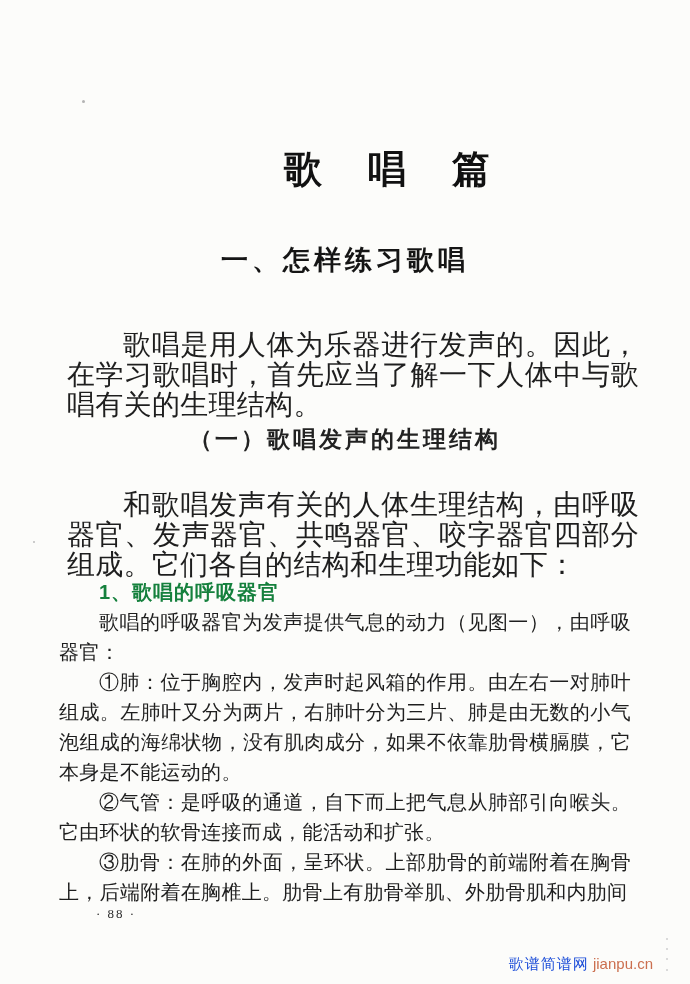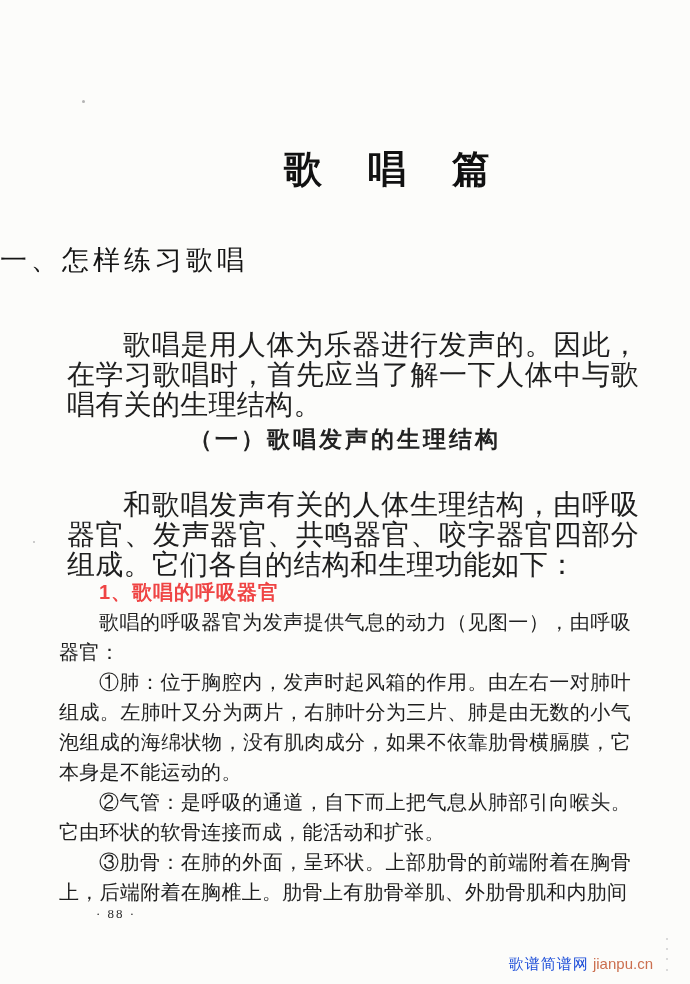--- a/index.html
+++ b/index.html
@@ -23,23 +23,23 @@
     font-weight: 900;
     font-size: 38px;
     line-height: 42px;
     letter-spacing: 4px;
     color: #111;
     padding-left: 44px;
   }
   .section-heading {
     position: absolute;
     top: 244px; left: 0; width: 690px;
-    text-align: left;
+    text-align: center;
     font-family: "Liberation Sans", "DejaVu Sans", sans-serif;
-    font-weight: 400;
+    font-weight: 700;
     font-size: 27px;
     line-height: 32px;
     letter-spacing: 4px;
     color: #151515;
   }
   .subsection-heading {
     position: absolute;
     top: 426px; left: 0; width: 690px;
     text-align: center;
     font-family: "Liberation Serif", "DejaVu Serif", serif;
@@ -79,21 +79,21 @@
     text-indent: 2em;
   }
   .flow-subheading {
     margin: 0;
     text-indent: 2em;
     font-family: "Liberation Sans", "DejaVu Sans", sans-serif;
     font-weight: 800;
     font-size: 20px;
     line-height: 30px;
     letter-spacing: 1px;
-    color: #ef4444;
+    color: #15803d;
   }
 
   
   .page-number {
     position: absolute;
     left: 96px; top: 906px;
     font-size: 13px;
     letter-spacing: 2px;
     color: #2c2c2c;
   }

